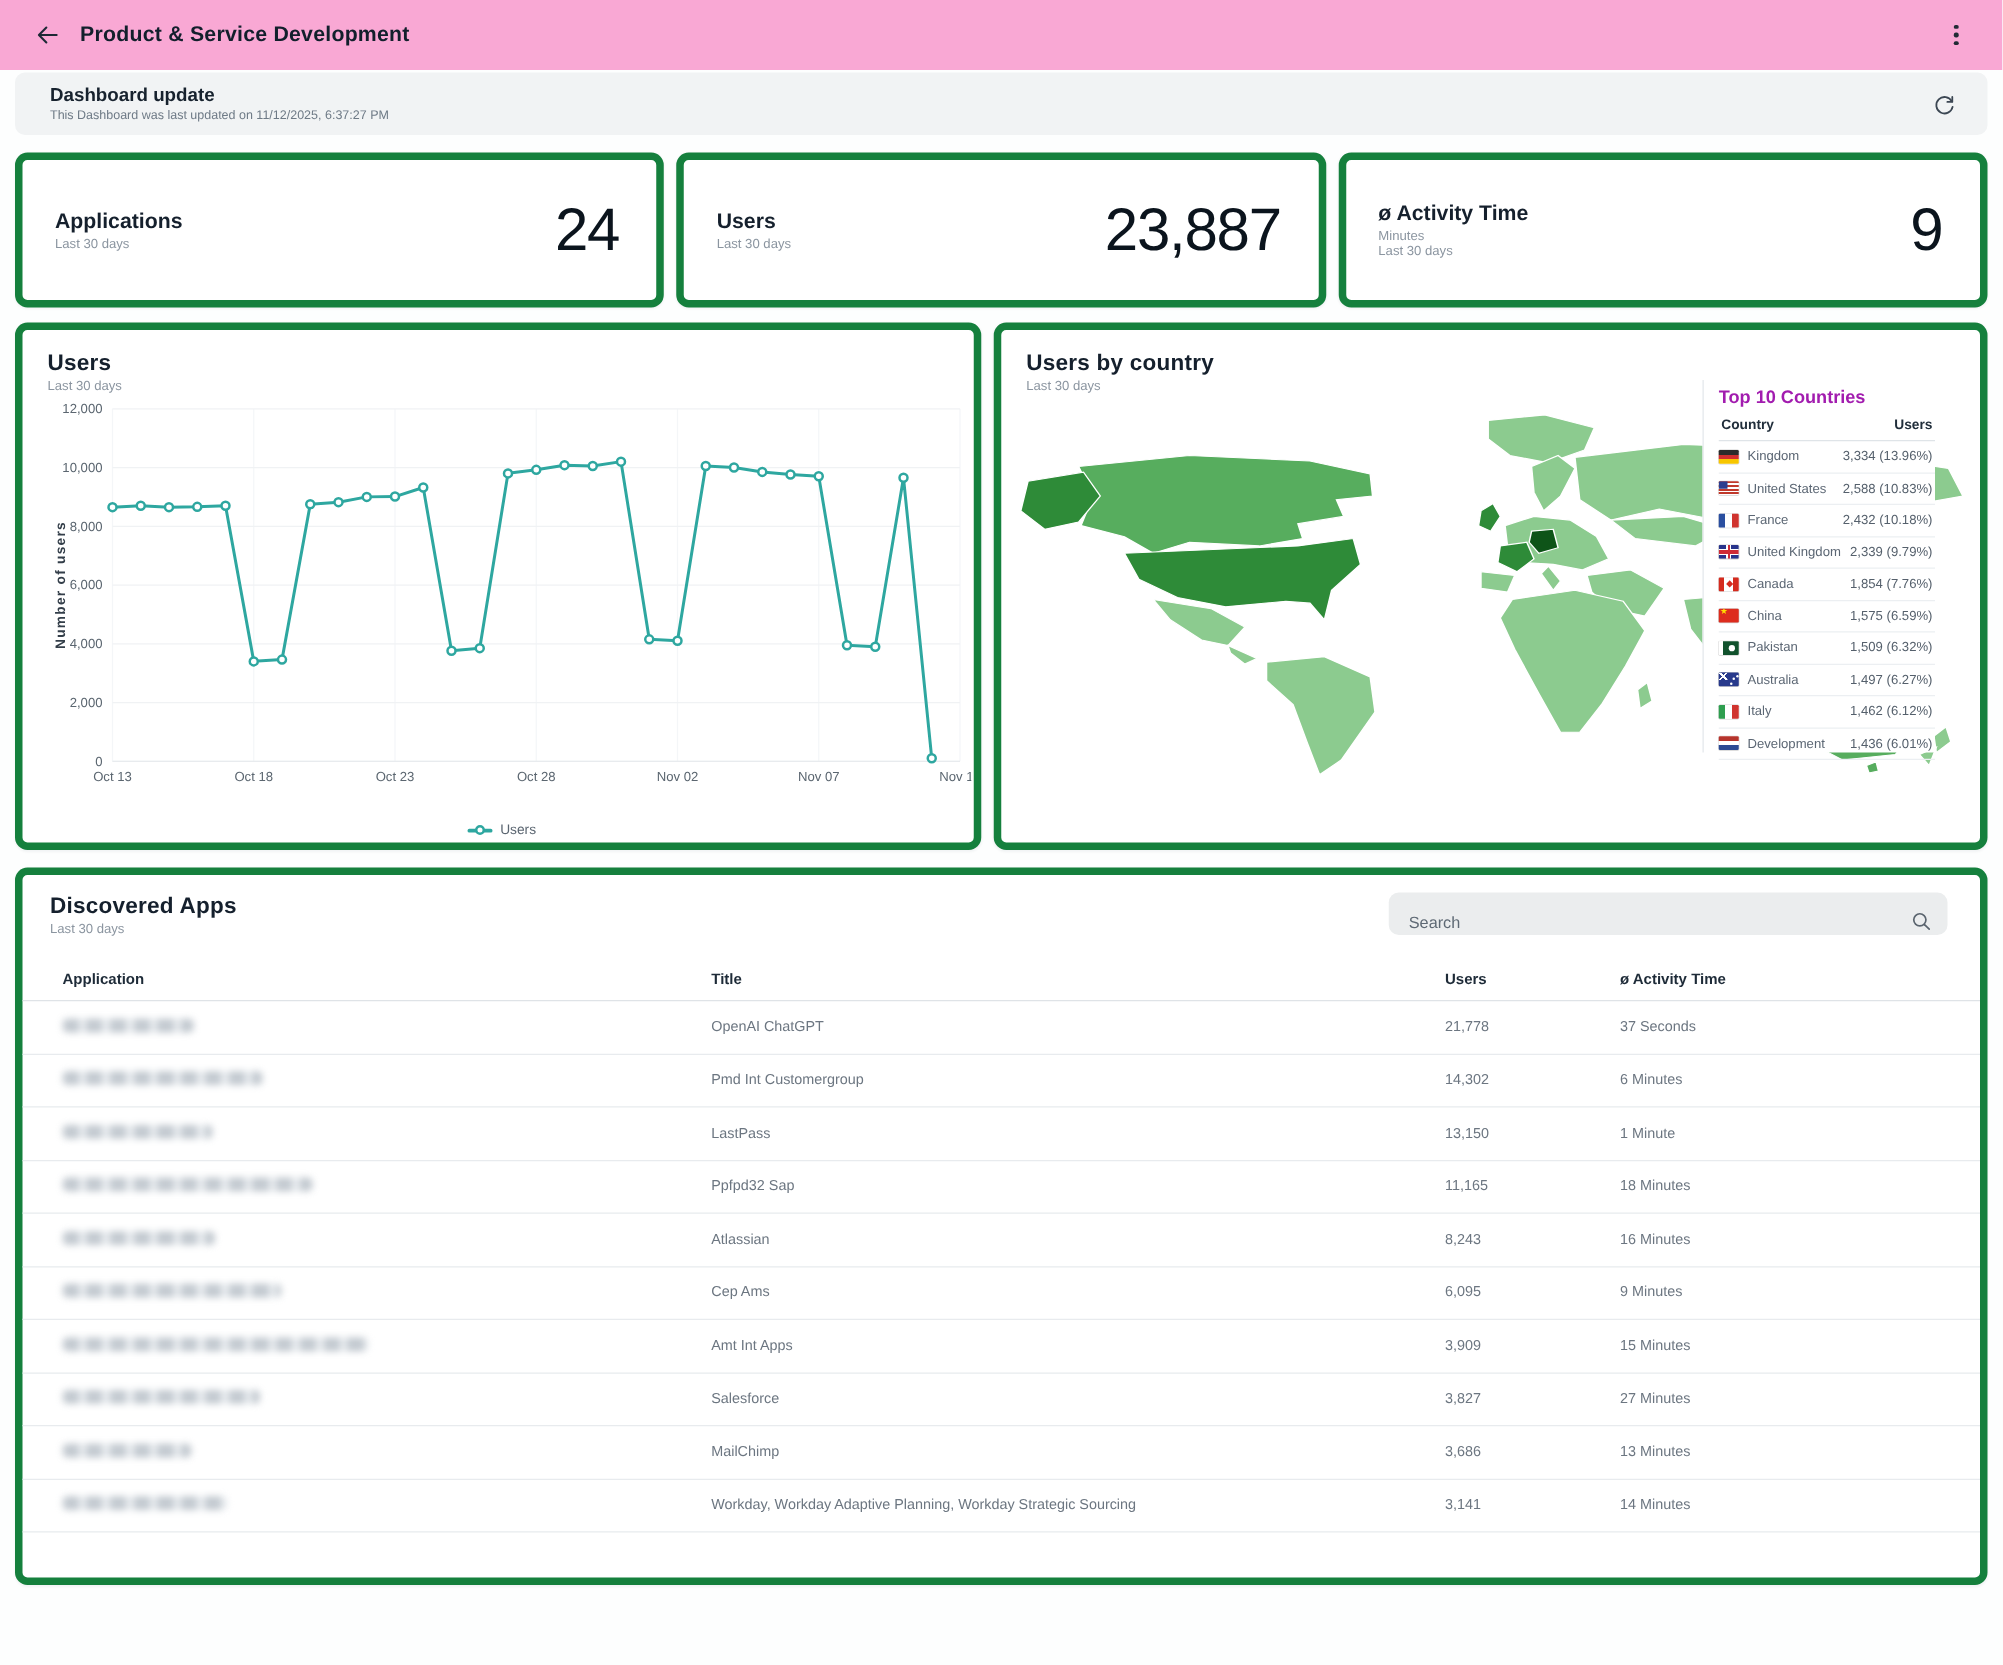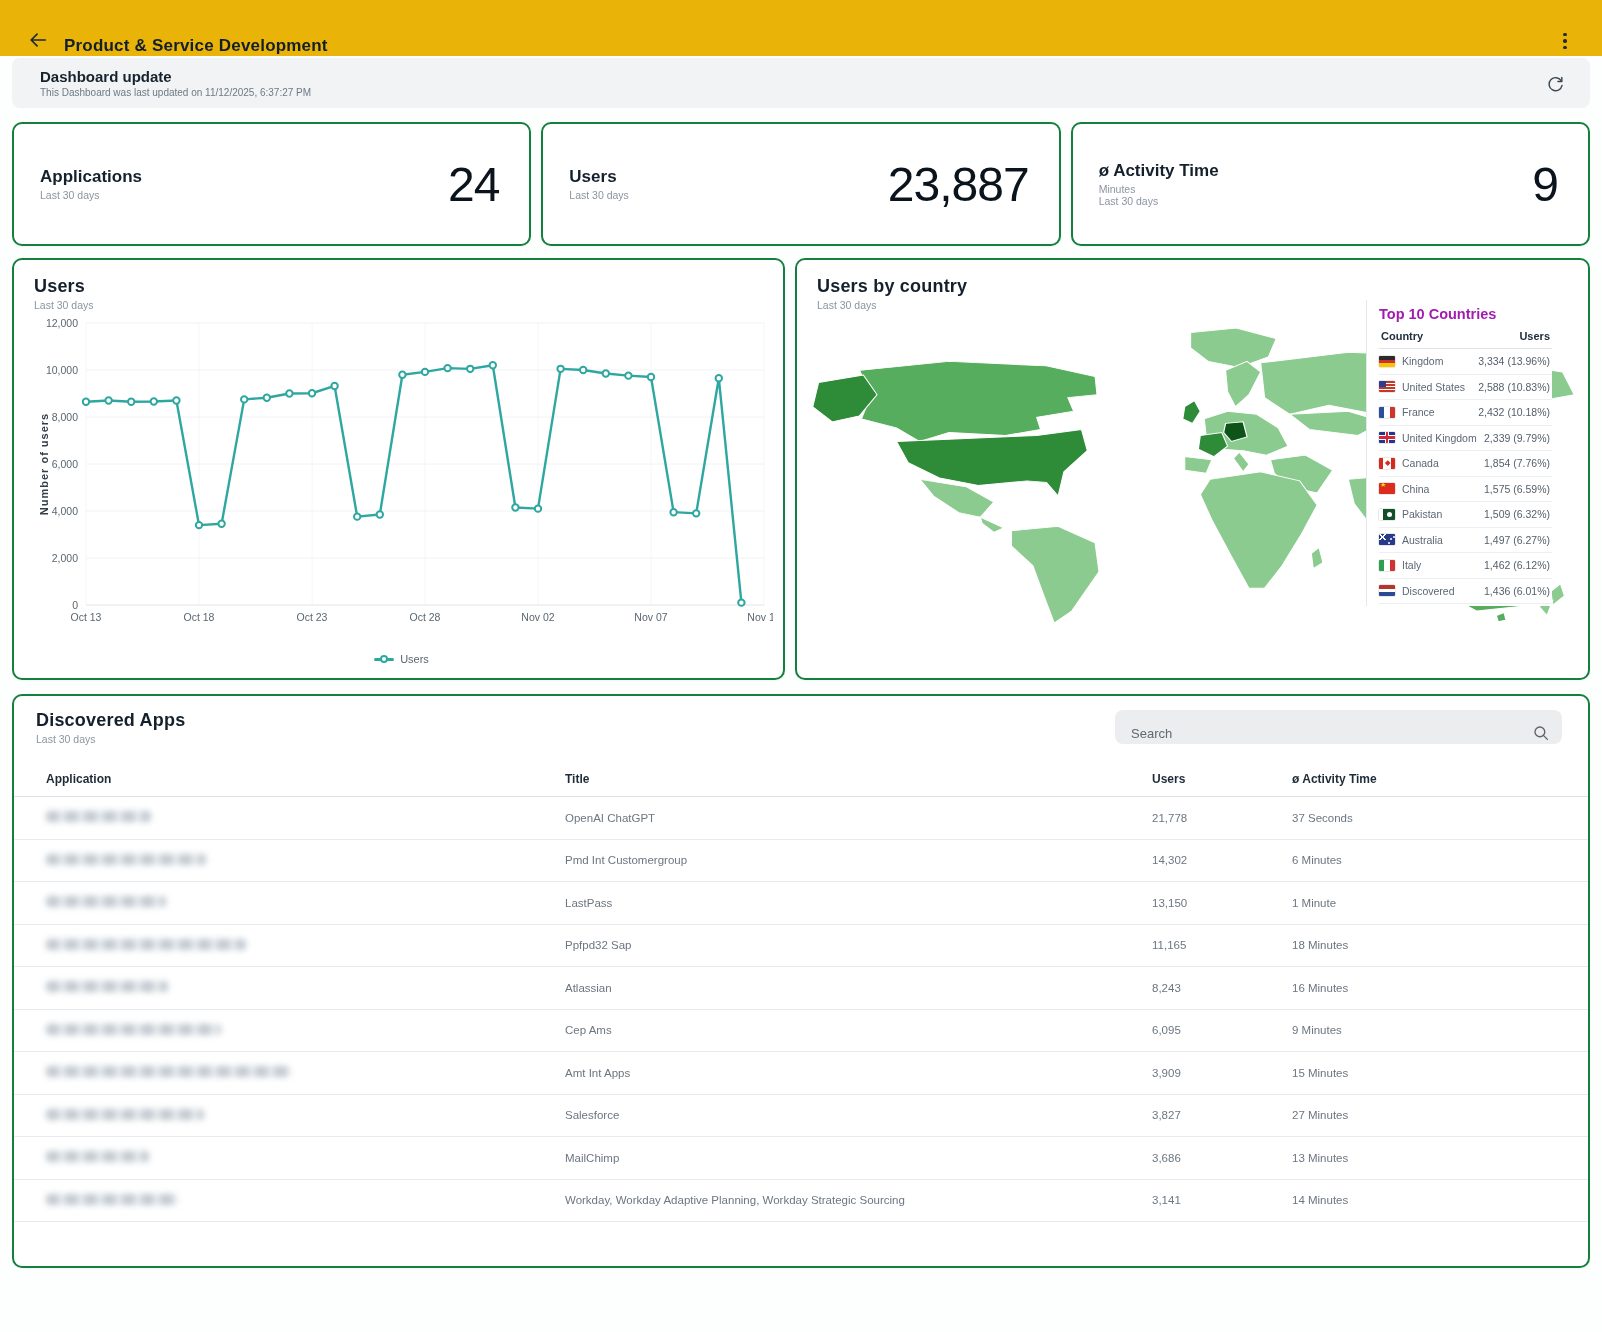--- a/index.html
+++ b/index.html
@@ -1,32 +1,32 @@
 <!DOCTYPE html>
 <html style="--accent: #2EA7A0; --map-light: #8CCB8F; --map-mid: #57AD5E; --map-dark: #2E8B38; --map-darkest: #0E5418;"><head>
 <meta charset="utf-8">
 <style>
   * { margin:0; padding:0; box-sizing:border-box; }
   html,body { width:1602px; height:1332px; background:#fdfefe; font-family:"Liberation Sans",sans-serif; color:#1c2733; overflow:hidden; }
 
   
-  .topbar { height:56px; display:flex; align-items:flex-end; padding:0 22px; background:#eab308; }
+  .topbar { height:56px; display:flex; align-items:center; padding:0 22px; background:#f9a8d4; }
   .back-btn { width:32px; height:32px; border:none; background:transparent; cursor:pointer; display:flex; align-items:center; justify-content:center; }
   .topbar h1 { font-size:17px; font-weight:700; letter-spacing:.2px; margin-left:10px; color:#121f2c; }
   .kebab { margin-left:auto; width:30px; height:30px; border:none; background:transparent; cursor:pointer; display:flex; flex-direction:column; align-items:center; justify-content:center; gap:3px; }
   .kebab i { width:3.5px; height:3.5px; border-radius:50%; background:#222b35; }
 
   
   .banner { margin:2px 12px 0 12px; height:50px; background:#f1f3f4; border-radius:8px; display:flex; align-items:center; padding:0 18px 0 28px; }
   .banner .b-title { font-size:15px; font-weight:700; color:#17222e; }
   .banner .b-sub { font-size:10px; color:#6e7a86; margin-top:2px; }
   .refresh-btn { margin-left:auto; width:34px; height:34px; border:none; background:transparent; cursor:pointer; display:flex; align-items:center; justify-content:center; }
 
   
-  .card { background:#fff; border:2px solid #15803d; border-radius:10px; box-shadow:0 1px 2px rgba(20,40,60,.05); }
+  .card { background:#fff; border:6px solid #15803d; border-radius:10px; box-shadow:0 1px 2px rgba(20,40,60,.05); }
   .c-title { font-size:18px; font-weight:700; color:#15202d; letter-spacing:.2px; }
   .c-sub { font-size:10.5px; color:#8b95a0; margin-top:2px; }
 
   
   .kpis { display:grid; grid-template-columns:1fr 1fr 1fr; gap:10px; margin:14px 12px 0 12px; }
   .kpi { height:124px; display:flex; align-items:center; padding:0 30px 0 26px; }
   .kpi .k-label { font-size:17px; font-weight:700; color:#15202d; }
   .kpi .k-sub { font-size:10.5px; color:#8b95a0; margin-top:2px; }
   .kpi .k-value { margin-left:auto; font-size:48px; font-weight:500; color:#0b141d; letter-spacing:-1px; }
 
@@ -307,21 +307,21 @@
             <span class="t10-name">Australia</span>
             <span class="t10-val">1,497 (6.27%)</span>
           </div>
           <div class="t10-row">
             <span class="flag flag-it"></span>
             <span class="t10-name">Italy</span>
             <span class="t10-val">1,462 (6.12%)</span>
           </div>
           <div class="t10-row">
             <span class="flag flag-nl"></span>
-            <span class="t10-name">Discovered</span>
+            <span class="t10-name">Development</span>
             <span class="t10-val">1,436 (6.01%)</span>
           </div>
         </div>
     </aside>
   </div>
 </section>
 
 <section class="card apps-card">
   <div class="apps-head">
     <div>

